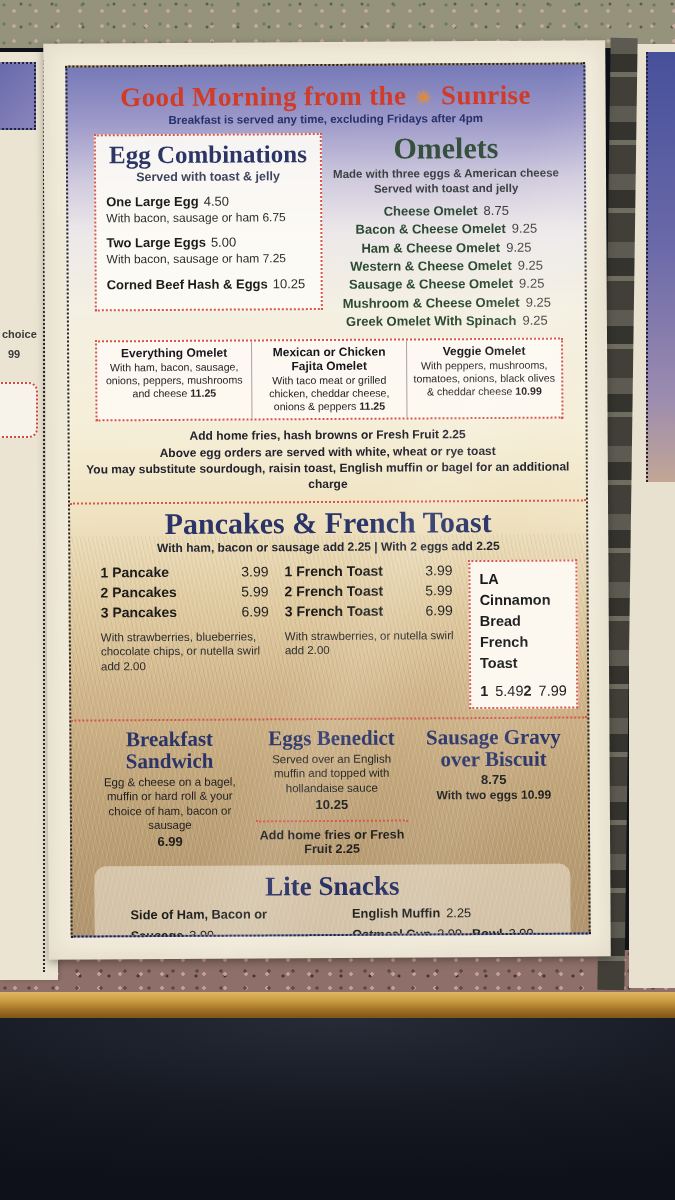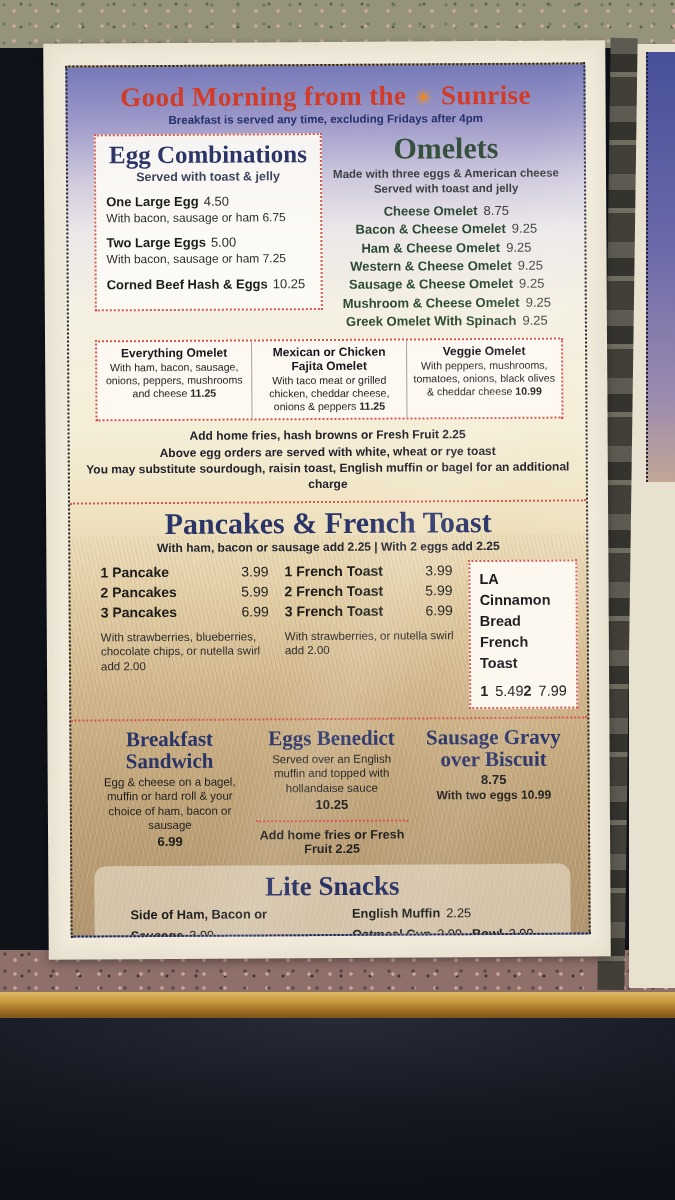--- a/index.html
+++ b/index.html
@@ -137,20 +137,27 @@
 </head>
 <body>
 
 <div id="scene">
 
   <div class="granite-top"></div>
   <div class="granite-bottom"></div>
   <div class="wood"></div>
   <div class="dark-floor"></div>
 
+  <div class="page-left">
+    <div class="frag-blue"></div>
+    <div class="frag-text1">choice</div>
+    <div class="frag-text2">99</div>
+    <div class="frag-box"></div>
+    <div class="dotline"></div>
+  </div>
 
   <div class="page-main">
     <div class="menu-inner">
 
       <div class="header">
         <div class="m-title">
           <span>Good Morning from the</span>
           <span class="sun">☀</span>
           <span>Sunrise</span>
         </div>

